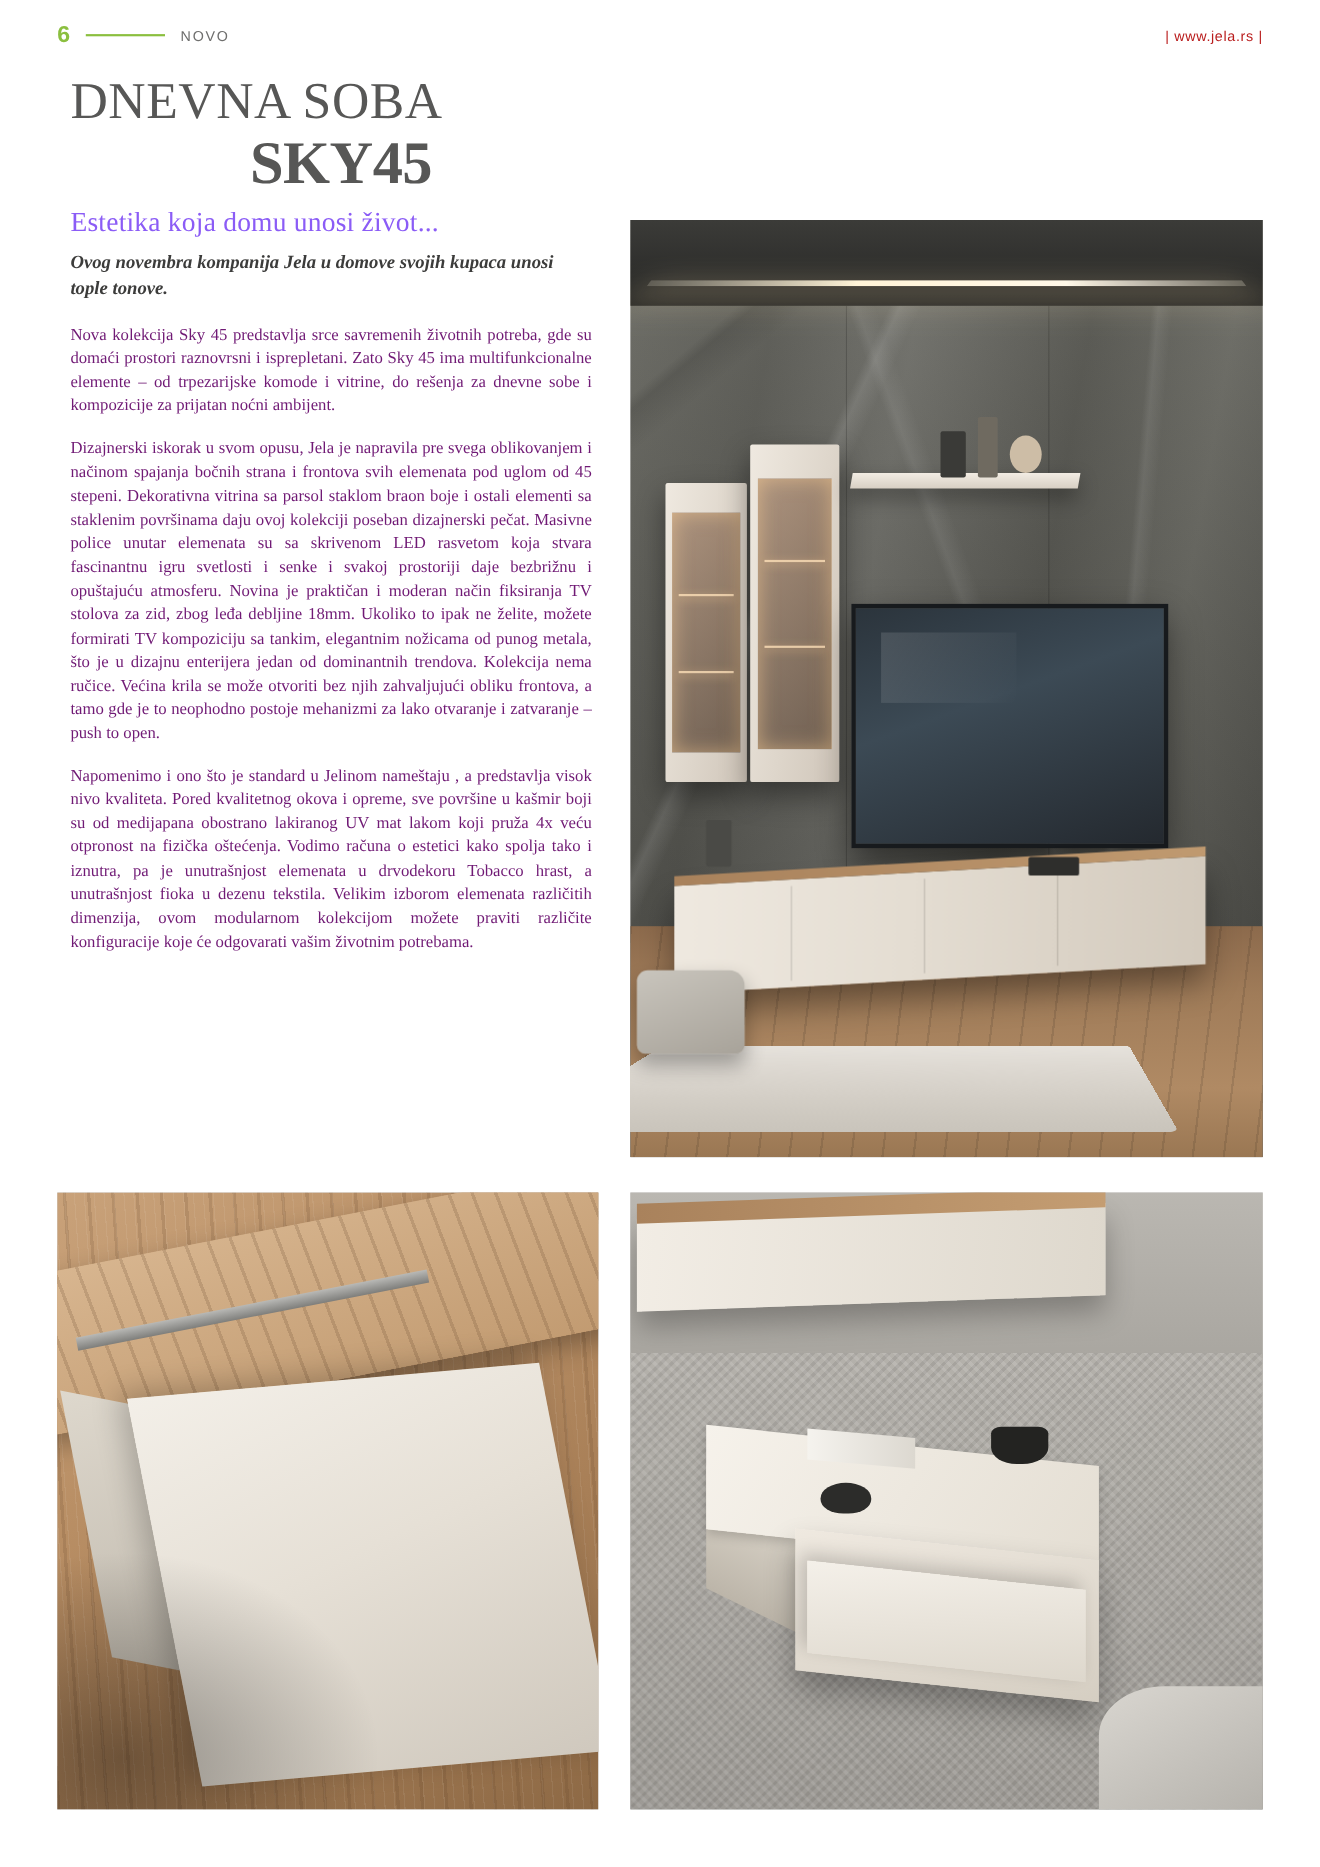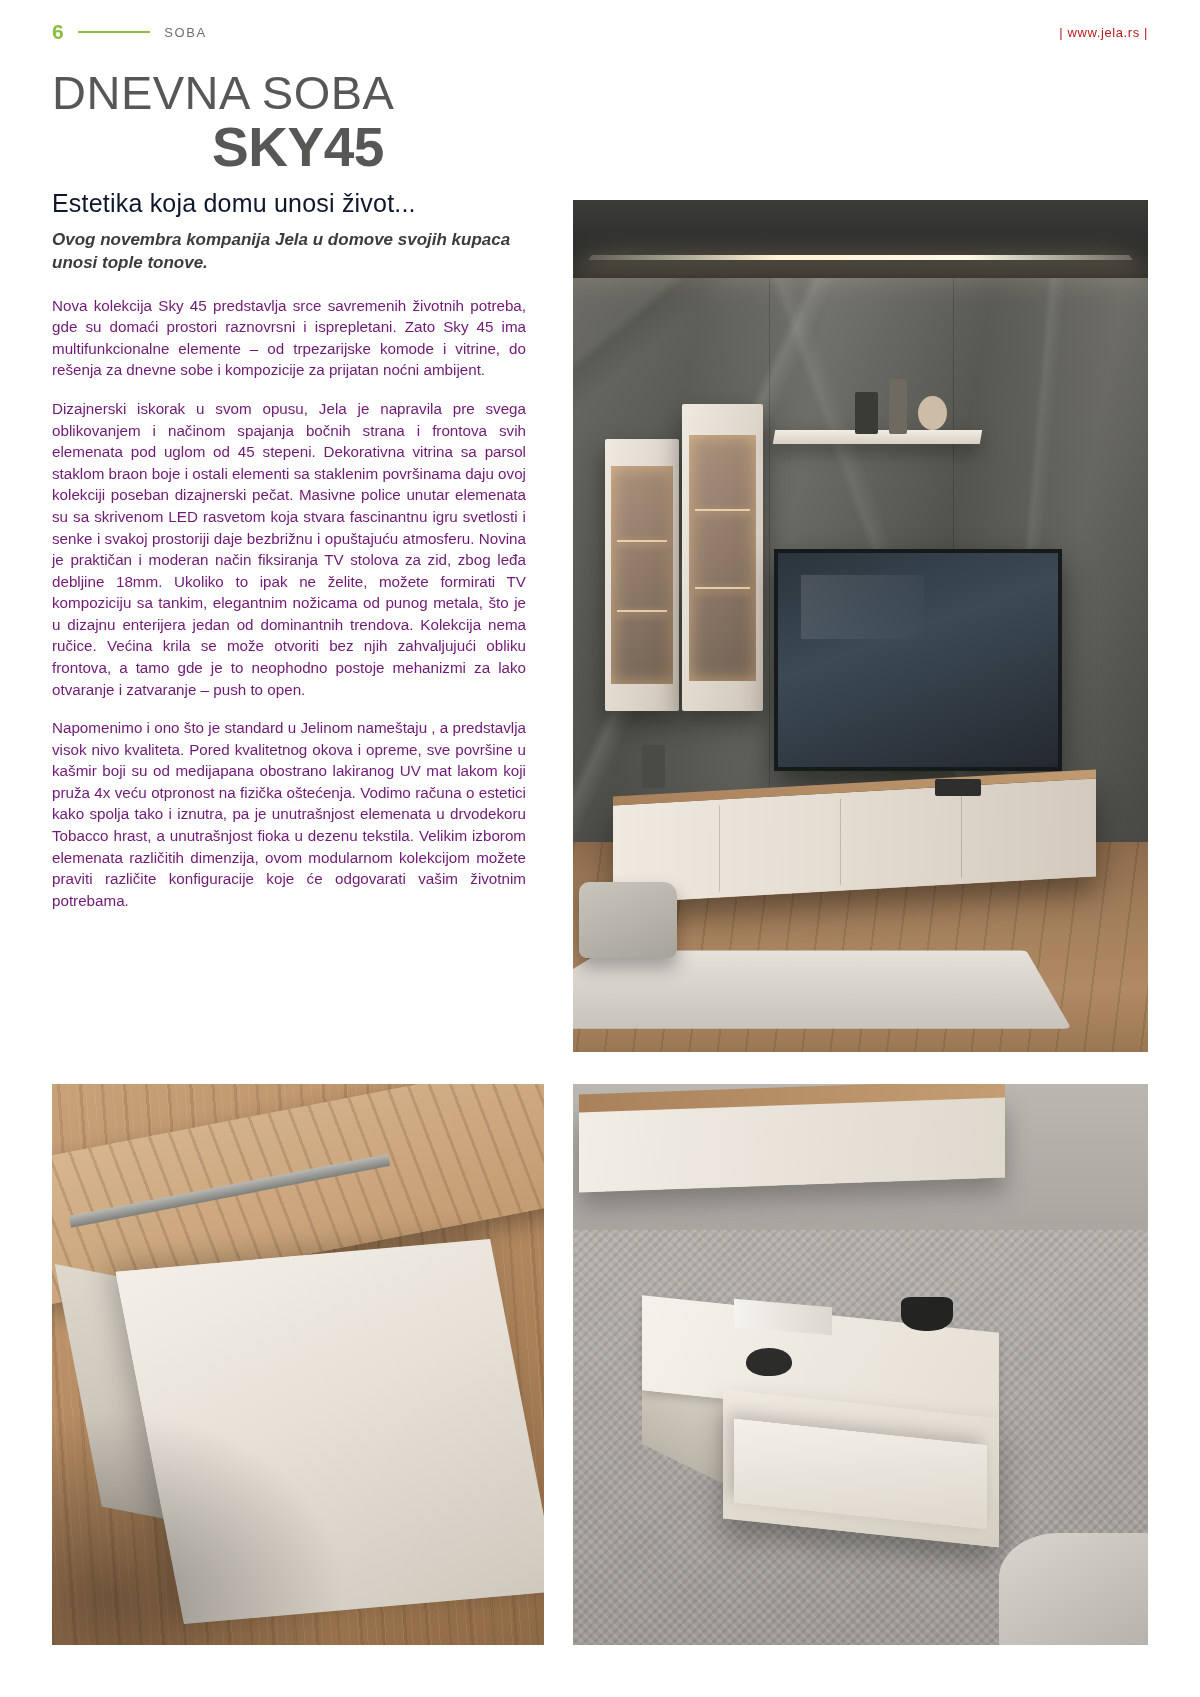--- a/index.html
+++ b/index.html
@@ -51,23 +51,24 @@
   .header-right {
     margin-left: auto;
     font-size: 13px;
     color: #b91c1c;
     letter-spacing: 0.6px;
   }
 
   
   .left-col {
     position: absolute;
-    left: 52px;
+    left: 64px;
     top: 68px;
     width: 492px;
+    font-family: Liberation Serif, serif;
   }
   h1.title-top {
     margin: 0;
     font-size: 47px;
     font-weight: 300;
     color: #575756;
     letter-spacing: 0.5px;
     line-height: 1.06;
   }
   h1.title-main {
@@ -76,21 +77,21 @@
     font-weight: bold;
     color: #575756;
     letter-spacing: -0.5px;
     line-height: 1.0;
     text-align: center;
   }
   .subtitle {
     margin-top: 14px;
     font-size: 25px;
     font-weight: 300;
-    color: #0f172a;
+    color: #8b5cf6;
     letter-spacing: 0.2px;
   }
   .lede {
     margin-top: 10px;
     font-size: 17px;
     font-weight: bold;
     font-style: italic;
     line-height: 1.38;
     color: #3c3c3b;
     max-width: 470px;
@@ -328,21 +329,21 @@
   .sr { position: absolute; width: 1px; height: 1px; overflow: hidden; clip: rect(0 0 0 0); }
 </style>
 </head>
 <body>
 
 <div class="page">
 
   <div class="header">
     <span class="page-num">6</span>
     <span class="header-rule"></span>
-    <span class="header-label">SOBA</span>
+    <span class="header-label">NOVO</span>
     <span class="header-right">| www.jela.rs |</span>
   </div>
 
   <div class="left-col">
     <h1 class="title-top">DNEVNA SOBA</h1>
     <h1 class="title-main">SKY45</h1>
     <div class="subtitle">Estetika koja domu unosi život...</div>
     <div class="lede">Ovog novembra kompanija Jela u domove svojih kupaca unosi tople tonove.</div>
 
     <div class="body-text">

